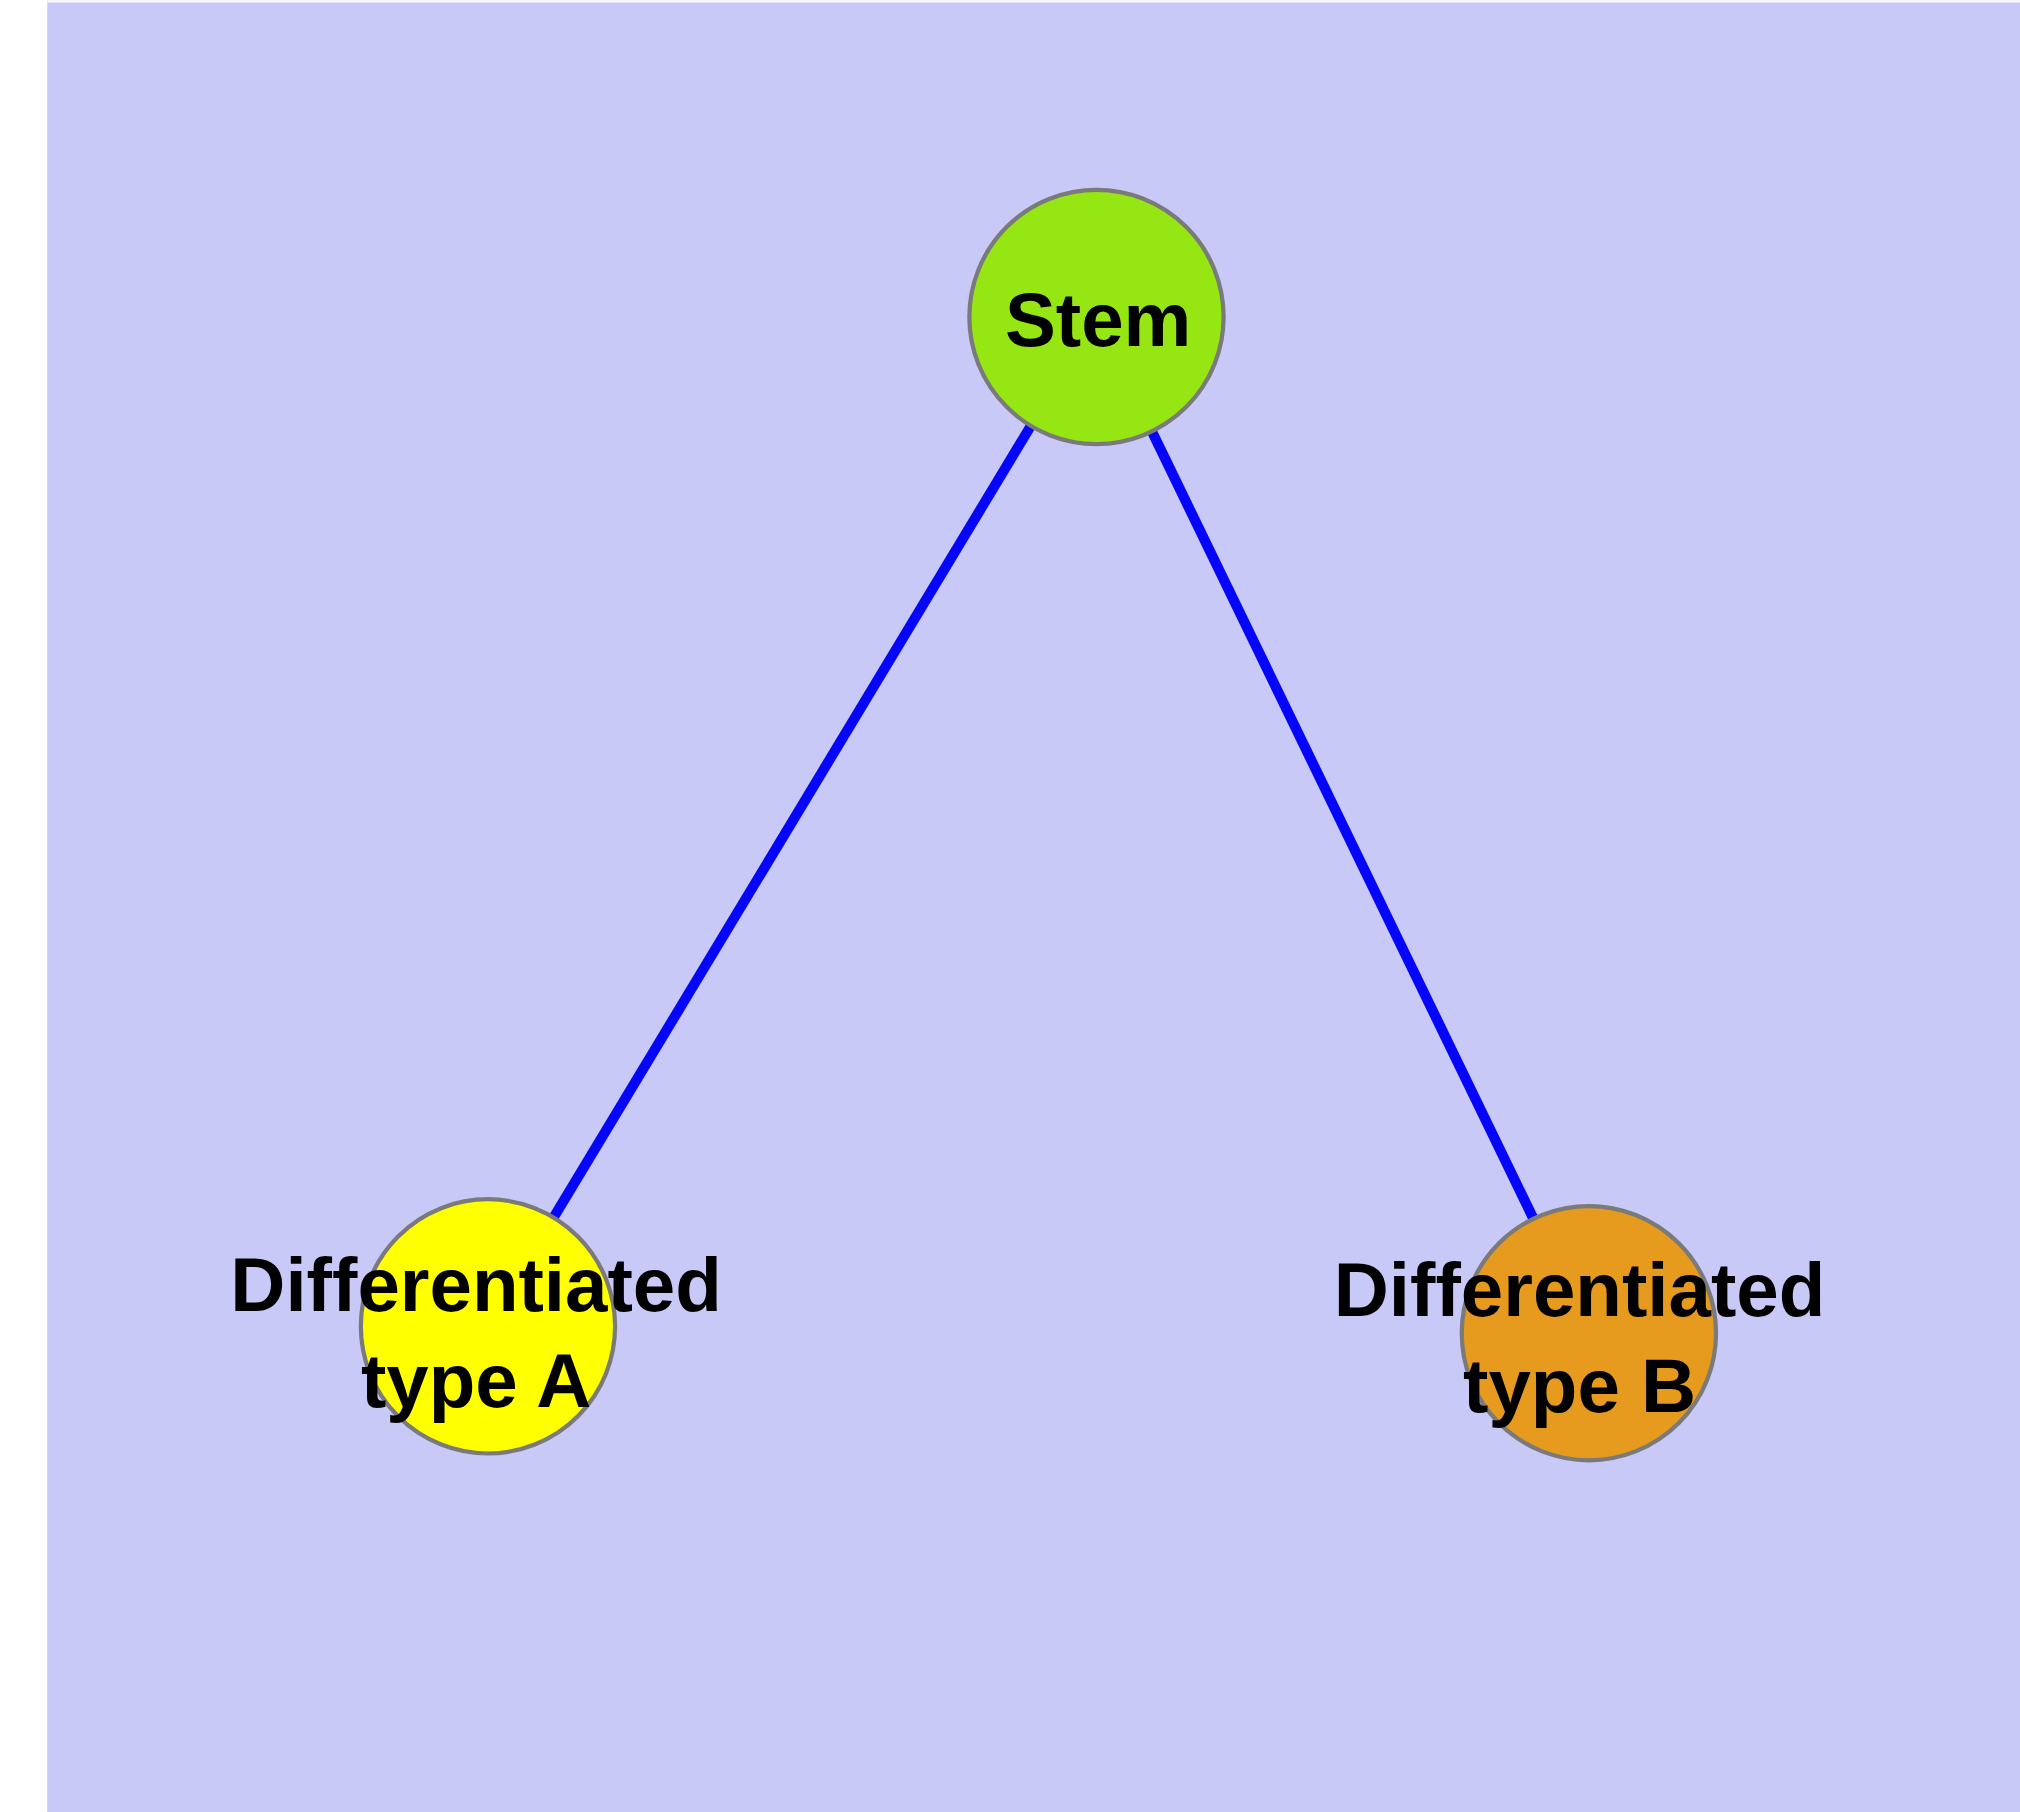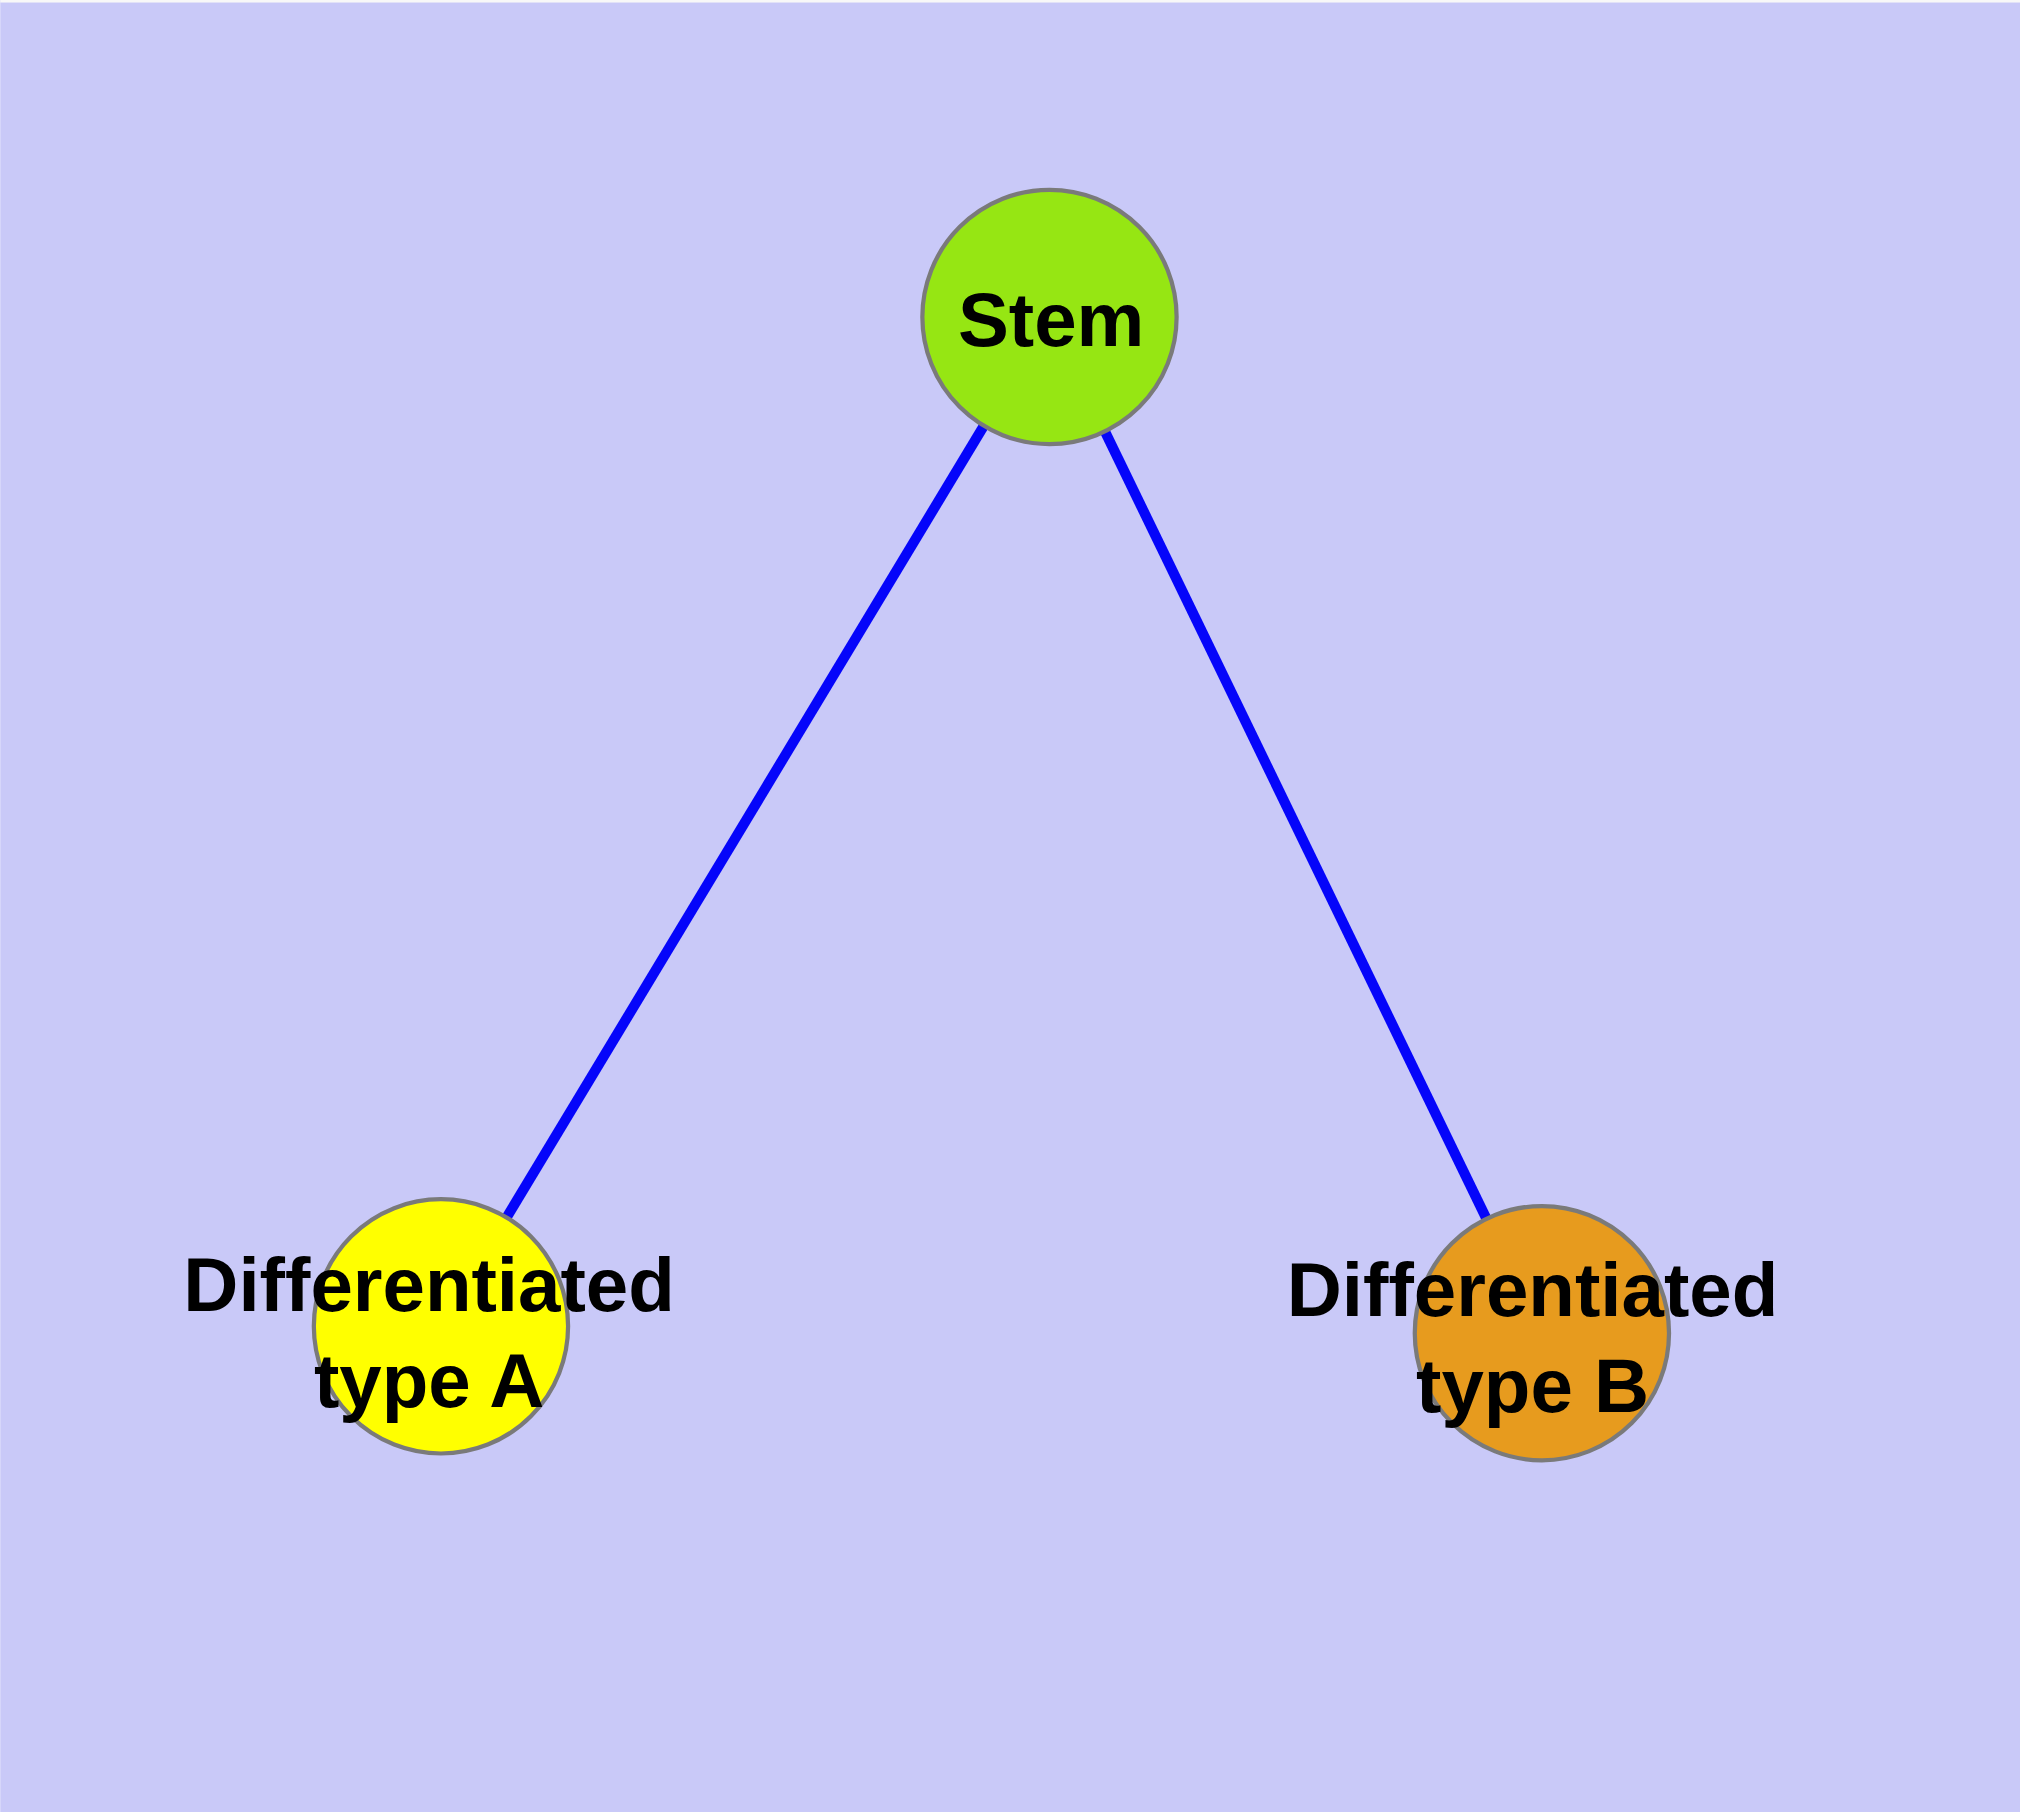--- a/index.html
+++ b/index.html
@@ -7,20 +7,21 @@
     padding: 0;
     width: 2021px;
     height: 1812px;
     background: #ffffff;
     font-family: "Liberation Sans", sans-serif;
   }
   #stage {
     position: relative;
     width: 1862px;
     height: 1812px;
+    margin-left: 47px;
   }
   svg { display: block; }
   .edge {
     stroke-width: 12px;
     stroke-linecap: butt;
   }
   .node {
     stroke: #7a7a7a;
     stroke-width: 5px;
     cursor: pointer;

